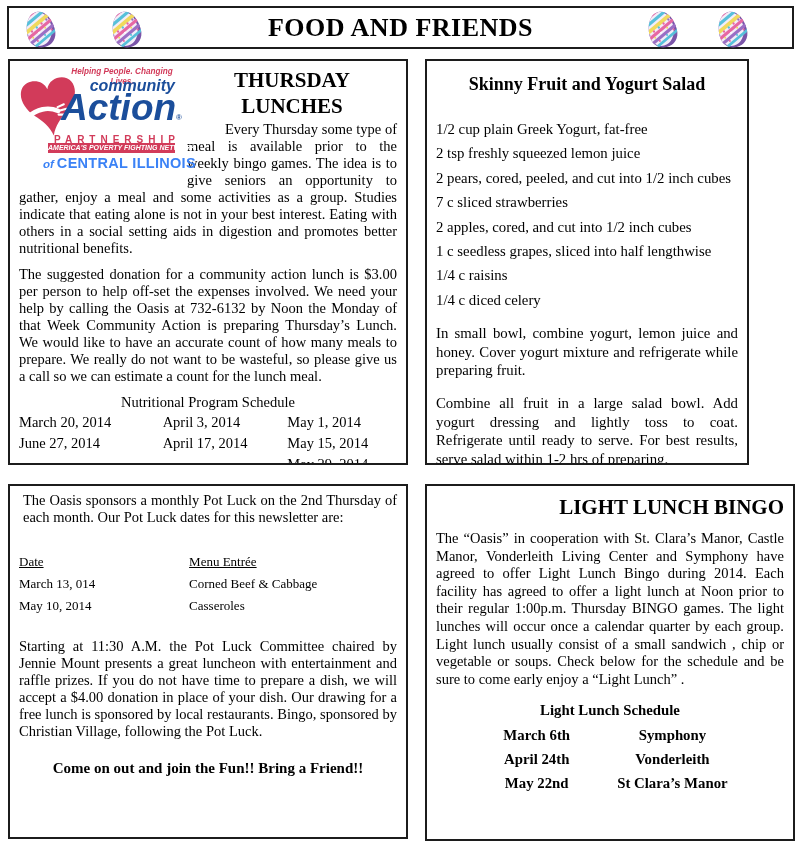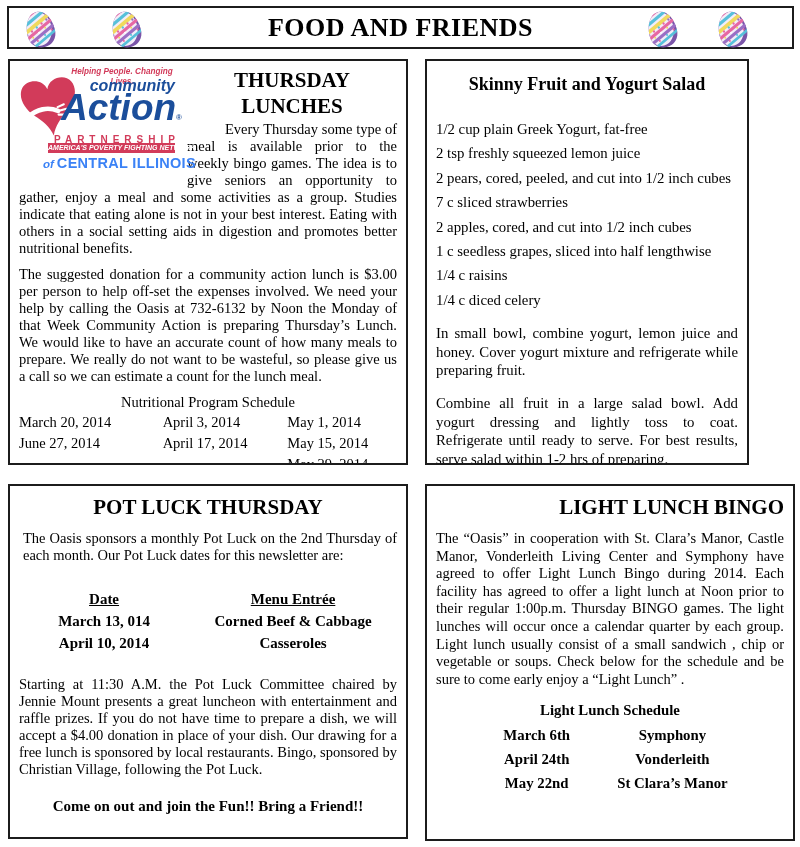--- a/index.html
+++ b/index.html
@@ -75,21 +75,21 @@
   .nut-sched td.c1 { width:38%; } .nut-sched td.c2 { width:33%; } .nut-sched td.c3 { width:29%; }
   
   .tr h2 { font-size:18px; margin:4px 0 20px 0; }
   .ingredients { margin-bottom:12px; }
   .ingredients div { font-size:14.8px; line-height:24.4px; white-space:nowrap; }
   .tr p { font-size:14.8px; line-height:18.4px; margin-bottom:15px; }
   
   .bl h2 { margin:2px 0 10px 0; }
   .bl .intro { margin-bottom:24px; padding-left:4px; }
   .pl-table { width:100%; border-collapse:collapse; margin-bottom:22px; }
-  .pl-table td { text-align:center; font-weight:bold; font-size:15px; height:22px; }
+  .pl-table td { text-align:left; font-weight:normal; font-size:13px; height:22px; }
   .pl-table td.d { width:45%; }
   .pl-table .hdr span { text-decoration:underline; }
   .bl .body { margin-bottom:20px; }
   .bl .cta { text-align:center; font-weight:bold; font-size:15px; margin-top:4px; }
   
   .br h2 { margin:2px 0 10px 0;text-align:right; }
   .br .body { line-height:17.6px; margin-bottom:14px; }
   .ll-title { text-align:center; font-weight:bold; font-size:14.8px; margin-bottom:4px; }
   .ll-sched { width:78%; margin:0 auto; border-collapse:collapse; }
   .ll-sched td { text-align:center; font-weight:bold; font-size:14.8px; height:24px; }
@@ -205,34 +205,33 @@
     <div>2 apples, cored, and cut into 1/2 inch cubes</div>
     <div>1 c seedless grapes, sliced into half lengthwise</div>
     <div>1/4 c raisins</div>
     <div>1/4 c diced celery</div>
   </div>
   <p class="just">In small bowl, combine yogurt, lemon juice and honey. Cover yogurt mixture and refrigerate while preparing fruit.</p>
   <p class="just">Combine all fruit in a large salad bowl.  Add yogurt dressing and lightly toss to coat.  Refrigerate until ready to serve. For best results, serve salad within 1-2 hrs of preparing.</p>
 </section>
 
 <section class="panel bl">
-  <h2>POT LUCK THURSDAY</h2>
   <p class="just intro">The Oasis sponsors a monthly Pot Luck on the 2nd Thursday of each month.  Our Pot Luck dates for this newsletter are:</p>
   <table class="pl-table">
     <tbody>
         <tr class="hdr">
       <td class="d"><span>Date</span></td>
       <td><span>Menu Entrée</span></td>
     </tr>
     <tr>
       <td class="d">March 13, 014</td>
       <td>Corned Beef &amp; Cabbage</td>
     </tr>
     <tr>
-      <td class="d">April 10, 2014</td>
+      <td class="d">May 10, 2014</td>
       <td>Casseroles</td>
     </tr>
   </tbody>
     </table>
   <p class="just body">Starting at 11:30 A.M. the Pot Luck Committee chaired by Jennie Mount presents a great luncheon with entertainment and raffle prizes.  If you do not have time to prepare a dish, we will accept a $4.00 donation in place of your dish.  Our drawing for a free lunch is sponsored by local restaurants.  Bingo, sponsored by Christian Village, following the Pot Luck.</p>
   <p class="cta">Come on out and join the Fun!!  Bring a Friend!!</p>
 </section>
 
 <section class="panel br">
   <h2>LIGHT LUNCH BINGO</h2>

